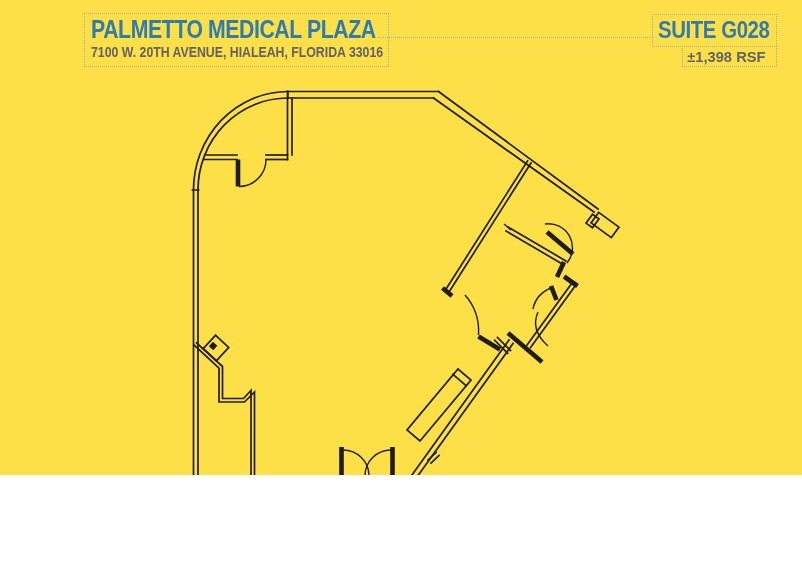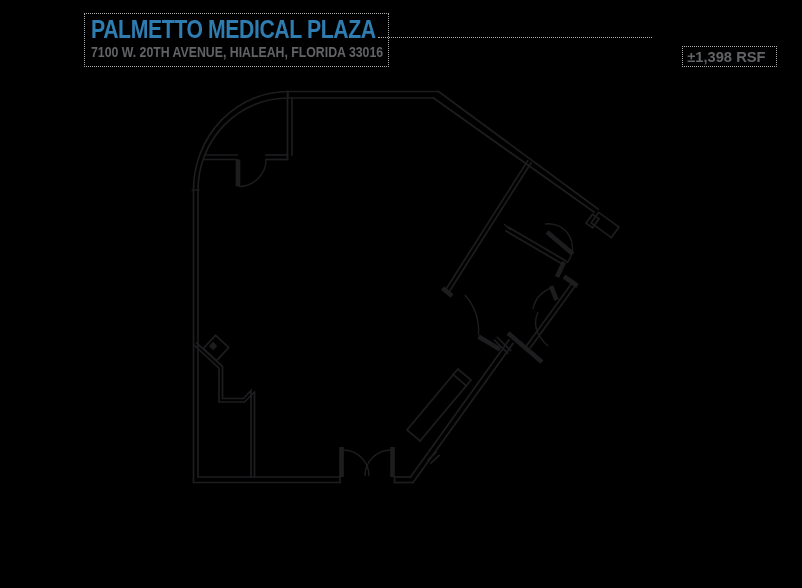--- a/index.html
+++ b/index.html
@@ -1,16 +1,16 @@
 <!DOCTYPE html>
 <html><head>
 <meta charset="utf-8">
 <style>
   html,body{margin:0;padding:0;background:#ffffff;}
-  #stage{position:relative;width:802px;height:588px;background:#000000;overflow:hidden;
+  #stage{position:relative;width:802px;height:475px;background:#fde047;overflow:hidden;
          font-family:"Liberation Sans","DejaVu Sans",sans-serif;}
   .dotted-box{position:absolute;border:1.5px dotted var(--dotted,#a8aaad);box-sizing:border-box;}
   #hdr-left{left:84px;top:13px;width:305px;height:54px;padding:2px 0 0 6px;}
   #hdr-title{font-size:25px;font-weight:bold;color:var(--blue,#2e7cb0);line-height:27px;
              transform:scaleX(.85);transform-origin:0 50%;display:inline-block;white-space:nowrap;letter-spacing:-.5px;}
   #hdr-addr{font-size:15px;font-weight:bold;color:var(--gray,#626366);line-height:18px;
             transform:scaleX(.82);transform-origin:0 50%;display:inline-block;white-space:nowrap;}
   #suite-box{left:652px;top:14px;width:125px;height:33px;padding:2px 0 0 5px;}
   #suite-label{font-size:24px;font-weight:bold;color:var(--blue,#2e7cb0);line-height:26px;
                transform:scaleX(.85);transform-origin:0 50%;display:inline-block;white-space:nowrap;letter-spacing:-.5px;}
@@ -28,20 +28,23 @@
 
 <div id="stage" style="--blue: #2e7cb0; --gray: #626366; --wall: #1d1d1f; --dotted: #a8aaad;">
 
   <div id="hdr-left" class="dotted-box">
     <span id="hdr-title">PALMETTO MEDICAL PLAZA</span><br>
     <span id="hdr-addr">7100 W. 20TH AVENUE, HIALEAH, FLORIDA 33016</span>
   </div>
 
   <div id="leader"></div>
 
+  <div id="suite-box" class="dotted-box">
+    <span id="suite-label">SUITE G028</span>
+  </div>
   <div id="rsf-box" class="dotted-box">
     <span id="rsf-label">±1,398 RSF</span>
   </div>
 
   <svg width="802" height="588" viewBox="0 0 802 588">
 
     <g>
 
       <line class="w" x1="193.5" y1="190" x2="193.5" y2="482.5"></line>
       <line class="w" x1="198" y1="190" x2="198" y2="477"></line>

